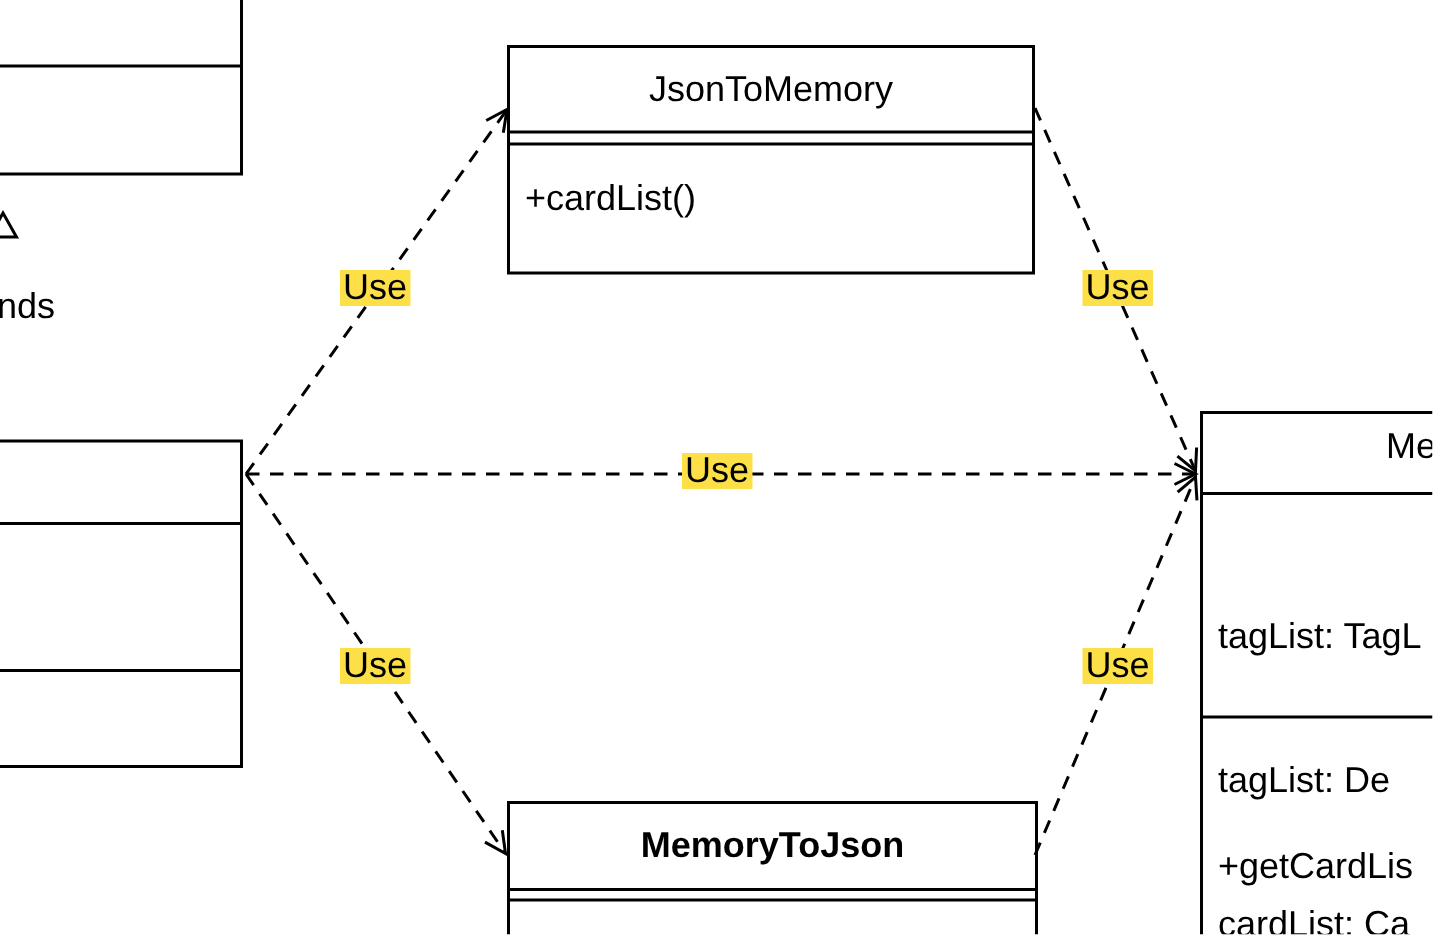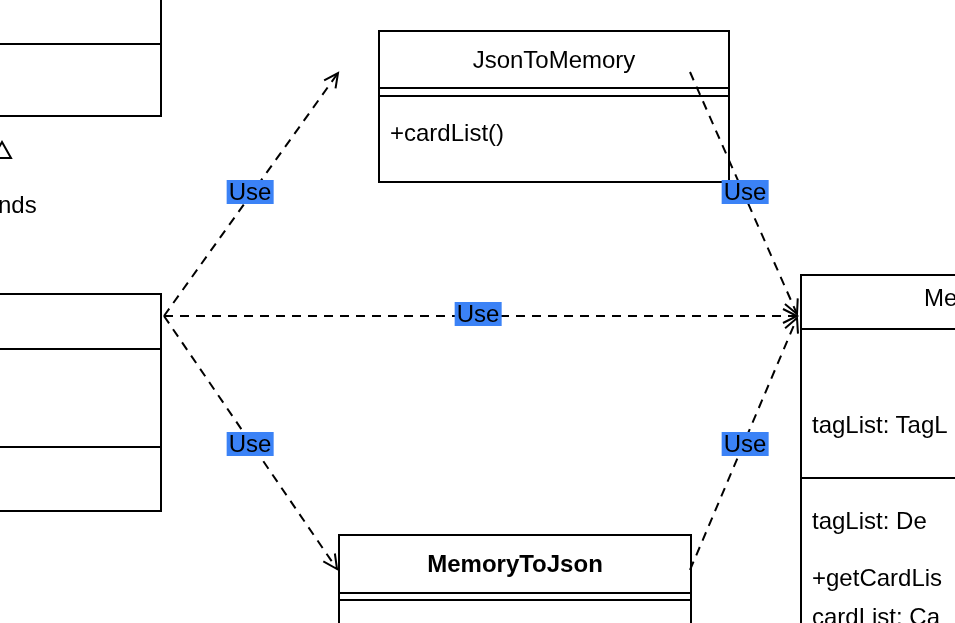--- a/index.html
+++ b/index.html
@@ -23,21 +23,21 @@
   .compartment-empty{border-bottom:2px solid #000000;}
   .frag{
     position:absolute;font-size:24px;line-height:26px;white-space:pre;
   }
   .member-list{
     position:absolute;font-size:24px;white-space:pre;
   }
   .member-list div{display:block;}
   .use-label{
     position:absolute;transform:translate(-50%,-50%);
-    font-size:24px;line-height:24px;background:#3b82f6;padding:0 2px;
+    font-size:24px;line-height:24px;background:#fde047;padding:0 2px;
     white-space:pre;
   }
   svg.edge-layer{position:absolute;left:0;top:0;z-index:5;}
   .lbl{z-index:6;}
   .uml-box{z-index:2;}
 </style>
 </head>
 <body>
 
 <div id="canvas">
@@ -48,21 +48,21 @@
   <span class="frag" style="left:-4px;top:69px;">s(): Boolean</span>
 
   <div class="uml-box" style="left:-160px;top:293px;width:322px;height:219px;">
     <div class="divider" style="top:53px;"></div>
     <div class="divider" style="top:151px;"></div>
   </div>
   <span class="frag" style="left:-2px;top:308px;">orage</span>
   <span class="frag" style="left:-2px;top:367px;">le</span>
   <span class="frag" style="left:-2px;top:409px;">GsonBuilder</span>
 
-  <div class="uml-box" style="left:338px;top:30px;width:352px;height:153px;margin-left:40px;">
+  <div class="uml-box" style="left:338px;top:30px;width:352px;height:153px;">
     <div class="compartment-title" style="height:55px;">JsonToMemory</div>
     <div class="compartment-empty" style="height:6px;"></div>
     <div style="padding:23px 0 0 10px;font-size:24px;line-height:26px;">
       <div>+cardList()</div>
     </div>
   </div>
 
   <div class="uml-box" style="left:338px;top:534px;width:354px;height:120px;">
     <div class="compartment-title" style="height:56px;font-weight:bold;">MemoryToJson</div>
     <div class="compartment-empty" style="height:5px;"></div>

